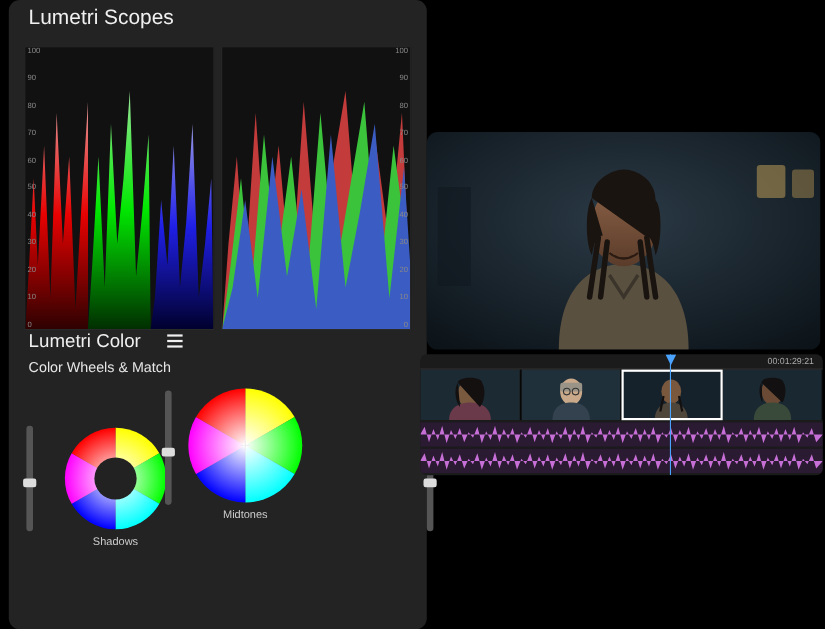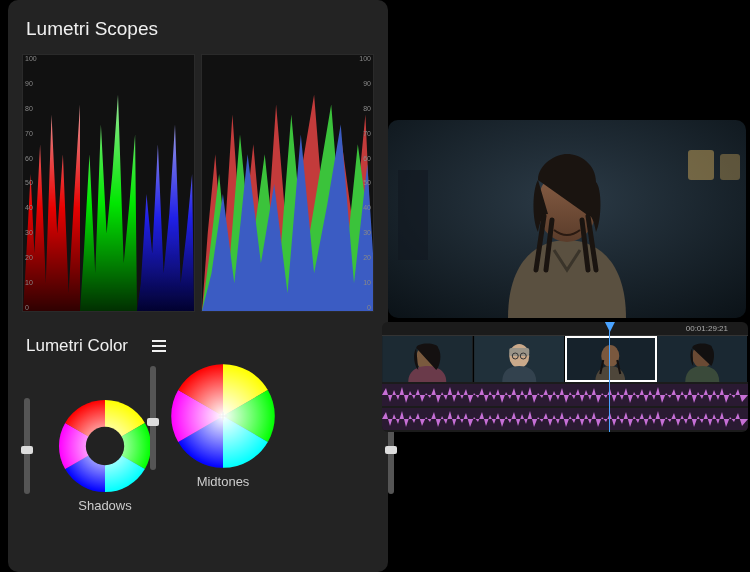--- a/index.html
+++ b/index.html
@@ -2,55 +2,55 @@
 <html><head>
 <meta charset="utf-8">
 <style>
   * { margin: 0; padding: 0; box-sizing: border-box; }
   html, body { width: 750px; height: 572px; background: #000; font-family: "Segoe UI", "Helvetica Neue", Arial, sans-serif; color: #f0f0f0; overflow: hidden; }
   .stage { position: relative; width: 750px; height: 572px; }
 
   
   .panel {
     position: absolute; left: 8px; top: 0; width: 380px; height: 572px;
-    background: #232323; border-radius: 10px; padding: 16px 14px 14px 14px;
+    background: #232323; border-radius: 10px; padding: 4px 14px 14px 14px;
     box-shadow: 0 2px 6px rgba(0,0,0,.5);
   }
   .panel h1 { font-size: 19px; font-weight: 400; margin: 2px 0 14px 4px; }
-  .panel h2 { font-size: 17px; font-weight: 400; margin: 24px 0 6px 4px; display:flex; align-items:center; gap:22px;}
+  .panel h2 { font-size: 17px; font-weight: 400; margin: 0 0 6px 4px; display:flex; align-items:center; gap:22px;}
   .panel h3 { font-size: 13px; font-weight: 400; margin: 4px 0 10px 4px; color:#e6e6e6;}
   .hamburger { display:inline-flex; flex-direction:column; gap:3px; cursor:pointer; padding:2px;}
   .hamburger span { width:14px; height:2px; background:#f0f0f0; display:block; }
 
   .scopes-row { display:flex; gap:6px; }
   .scope { flex:1; height: 258px; background:#111; position:relative; overflow:hidden; border:1px solid #2a2a2a;}
   .ruler-left { position:absolute; left:2px; top:0; bottom:0; width:20px; display:flex; flex-direction:column; justify-content:space-between; font-size:7px; color:#888; z-index:2;}
   .ruler-right { position:absolute; right:2px; top:0; bottom:0; width:20px; display:flex; flex-direction:column; justify-content:space-between; font-size:7px; color:#888; text-align:right; z-index:2;}
   .scope svg { position:absolute; inset:0; width:100%; height:100%; }
 
   .wheels { position:relative; height:200px; }
-  .wheelbox { position:absolute; text-align:center; font-size:13px; color:#ccc; }
+  .wheelbox { position:absolute; text-align:center; font-size:10px; color:#ccc; }
   .wheelbox svg { display:block; margin:0 auto; }
   .wheelbox .label { margin-top:4px; }
   .slider { position:absolute; width:6px; background:linear-gradient(#555,#555); border-radius:3px; }
   .slider .nub { position:absolute; left:-3px; width:12px; height:8px; background:#ddd; border-radius:2px; }
 
   
   .preview {
     position:absolute; left:388px; top:120px; width:358px; height:198px;
     border-radius:10px; overflow:hidden;
   }
   .preview svg { width:100%; height:100%; display:block; }
 
   
   .timeline {
     position:absolute; left:382px; top:322px; width:366px; height:110px;
     background:#1b1b1b; border-radius:6px; overflow:hidden;
   }
-  .timecode-bar { position:absolute; left:0; right:0; top:0; height:14px; font-size:8px; color:#aaa; display:flex; justify-content:flex-end; padding-right:20px; align-items:center; border-bottom:1px solid #333;}
+  .timecode-bar { position:absolute; left:0; right:0; top:0; height:14px; font-size:8px; color:#aaa; display:flex; justify-content:flex-end; padding-right:8px; align-items:center; border-bottom:1px solid #333;}
   .thumbs { position:absolute; left:0; right:0; top:14px; height:46px; display:flex; }
   .thumb { flex:1; height:100%; position:relative; overflow:hidden; border-right:1px solid #000; cursor:pointer;}
   .thumb.selected { outline:2px solid #fff; outline-offset:-2px; z-index:2;}
   .thumb svg { width:100%; height:100%; display:block; }
   .audio-lanes { position:absolute; left:0; right:0; top:60px; bottom:0; display:flex; flex-direction:column; gap:2px; padding:2px 0;}
   .audio-lane { flex:1; background:#2a1a32; position:relative; overflow:hidden;}
   .audio-lane svg { width:100%; height:100%; display:block; opacity:.9;}
   .playhead { position:absolute; top:0; bottom:0; width:0; border-left:1px solid #4aa3ff; z-index:3;}
   .playhead .head { position:absolute; top:0; left:-5px; width:10px; height:10px; background:#4aa3ff; clip-path:polygon(0 0,100% 0,50% 100%);}
 </style>
@@ -129,20 +129,21 @@
     </div>
 
     <h2>
       <span>Lumetri Color</span>
       <span class="hamburger">
           <span></span>
           <span></span>
           <span></span>
         </span>
     </h2>
+    <h3>Color Wheels &amp; Match</h3>
 
     <div class="wheels">
 
       <div class="slider" style="left:2px; top:36px; height:96px;">
           <div class="nub" style="top:50%"></div>
         </div>
       <div class="wheelbox" style="left:30px; top:36px; width:106px;">
         <svg width="96" height="96" viewBox="-50 -50 100 100">
           <defs>
             <radialGradient id="whS">

